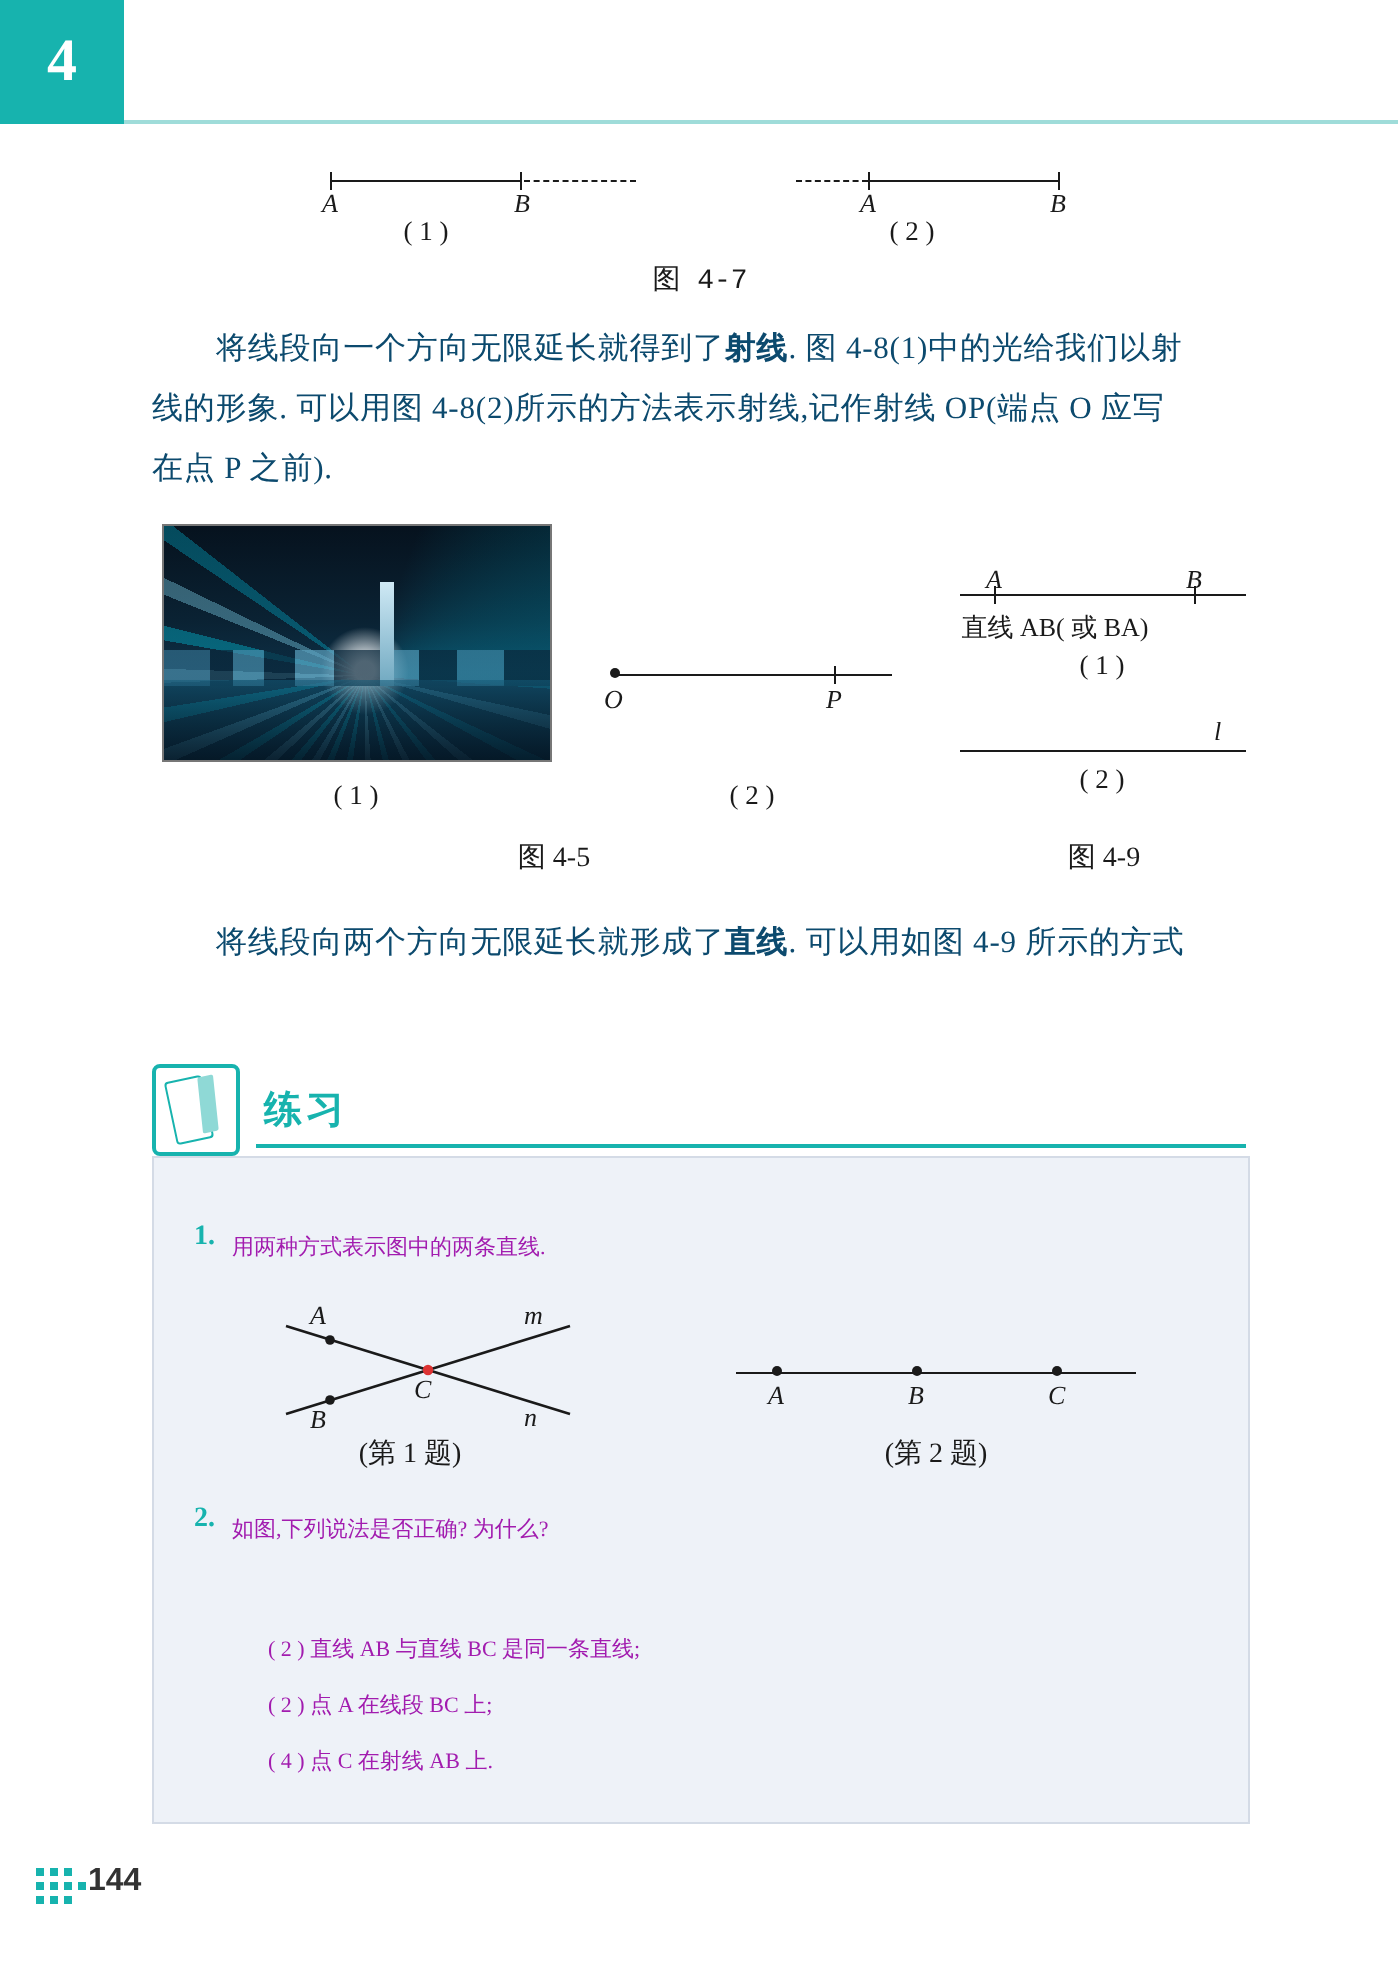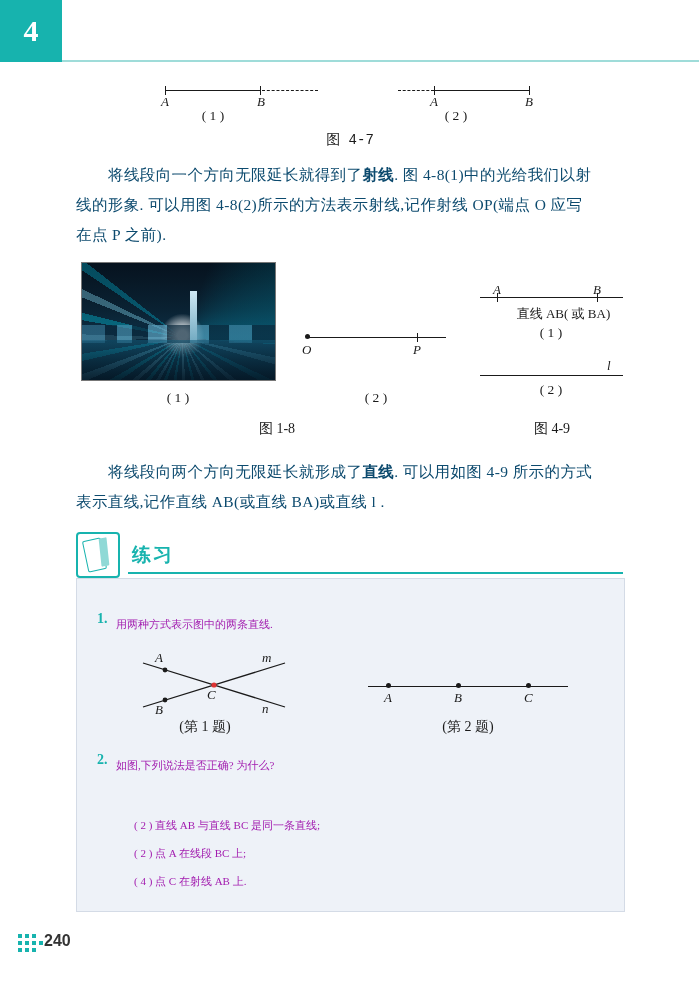--- a/index.html
+++ b/index.html
@@ -323,45 +323,44 @@
     </div>
     <div class="sub-label" style="left:150px; top:390px; width:56px;">( 1 )</div>
 
     <div class="seg hseg" style="left:307px; top:337px; width:139px;"></div>
     <div class="dot" style="left:305px; top:334px;"></div>
     <div class="tick" style="left:417px; top:333px;"></div>
     <div class="pt-label" style="left:302px; top:342px;">O</div>
     <div class="pt-label" style="left:413px; top:342px;">P</div>
     <div class="sub-label" style="left:348px; top:390px; width:56px;">( 2 )</div>
 
-    <div class="fig-caption" style="left:227px; top:420px; width:100px;">图 1-8</div>
+    <div class="fig-caption" style="left:227px; top:420px; width:100px;">图 4-5</div>
   </div>
 
   <div>
 
     <div class="seg hseg" style="left:480px; top:297px; width:143px;"></div>
     <div class="tick" style="left:497px; top:293px;"></div>
     <div class="tick" style="left:597px; top:293px;"></div>
     <div class="pt-label" style="left:493px; top:282px;">A</div>
     <div class="pt-label" style="left:593px; top:282px;">B</div>
-    <div class="sub-label" style="left:492px; top:305px; width:143px; font-size:13px;">直线 AB( 或 BA)</div>
+    <div class="sub-label" style="left:456px; top:305px; width:143px; font-size:13px;">直线 AB( 或 BA)</div>
     <div class="sub-label" style="left:523px; top:325px; width:56px;">( 1 )</div>
 
     <div class="seg hseg" style="left:480px; top:375px; width:143px;"></div>
     <div class="pt-label" style="left:607px; top:358px;">l</div>
     <div class="sub-label" style="left:523px; top:382px; width:56px;">( 2 )</div>
 
     <div class="fig-caption" style="left:502px; top:420px; width:100px;">图 4-9</div>
   </div>
 
   <div class="body-par" style="left:76px; top:457px; width:548px;">
     <div>
       <span style="display:inline-block; width:32px;"></span><span>将线段向两个方向无限延长就形成了</span><span class="bold-term">直线</span><span>. 可以用如图 4-9 所示的方式</span>
     </div>
-    <div>表示直线,记作直线 AB(或直线 BA)或直线 l .</div>
   </div>
 
   <div class="exercise-head">
     <div class="exercise-icon"></div>
     <div class="exercise-title">练习</div>
   </div>
   <div class="exercise-underline"></div>
 
   <div class="exercise-panel"></div>
 
@@ -406,16 +405,16 @@
       <i style="left:7px;  top:4px;"></i>
       <i style="left:14px; top:4px;"></i>
     <i style="left:0px;  top:11px;"></i>
       <i style="left:7px; top:11px;"></i>
       <i style="left:14px; top:11px;"></i>
       <i style="left:21px; top:11px;"></i>
     <i style="left:0px;  top:18px;"></i>
       <i style="left:7px; top:18px;"></i>
       <i style="left:14px; top:18px;"></i>
   </div>
-  <div class="page-num">240</div>
+  <div class="page-num">144</div>
   <div class="footer-title">第 4 章    几何图形初步</div>
 
 </div>
 
 </body></html>

